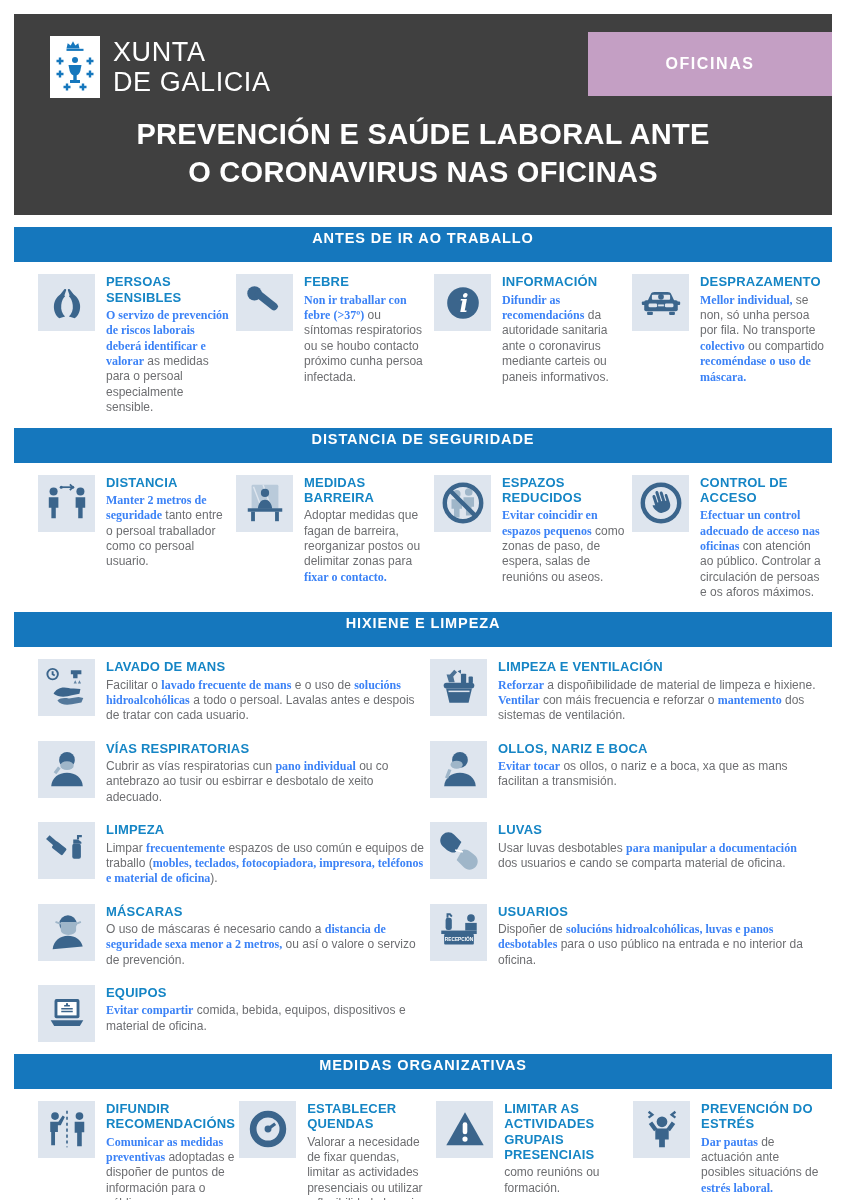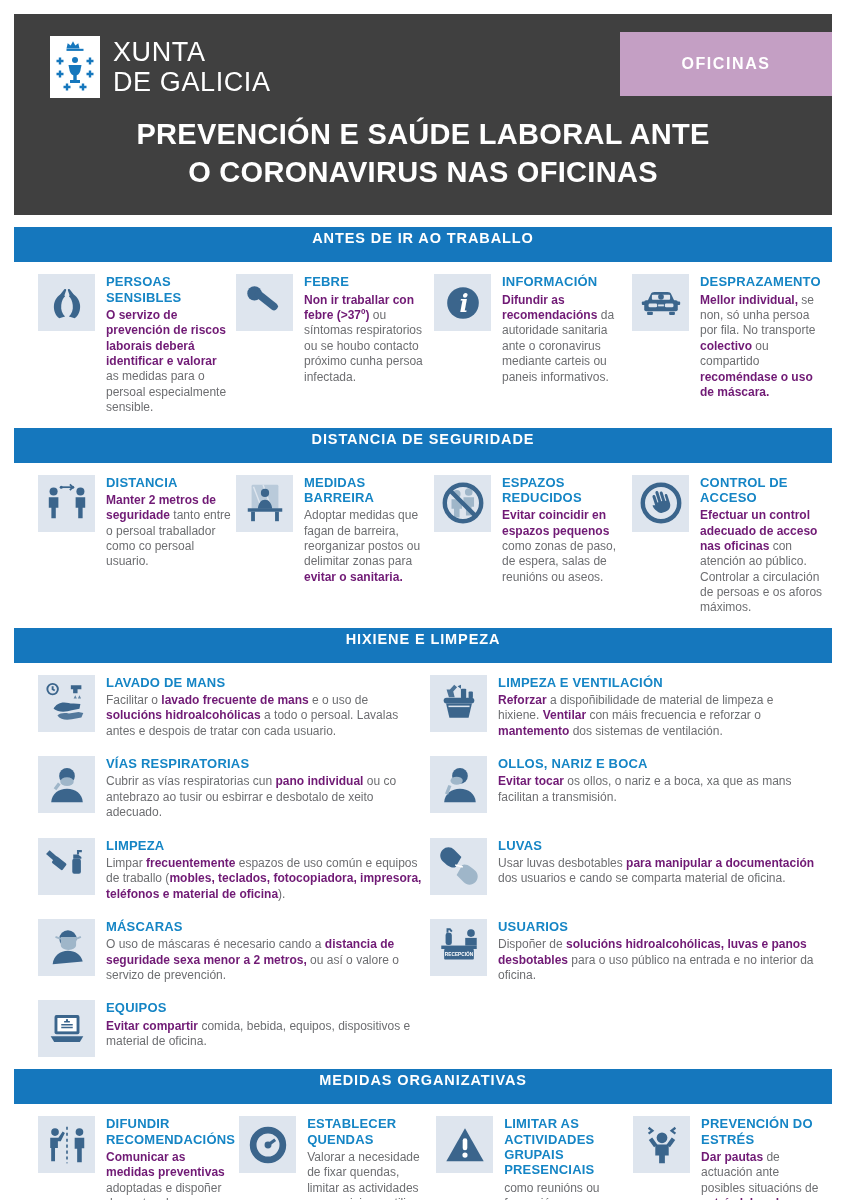--- a/index.html
+++ b/index.html
@@ -10,21 +10,21 @@
     color:#6d6e71;
   }
   
   .header { background:#404040; color:#fff; padding:18px 24px 24px; }
   .header-top { display:flex; justify-content:space-between; align-items:flex-start; }
   .logo { display:flex; align-items:center; gap:13px; padding-left:12px; padding-top:4px; }
   .crest { width:50px; height:62px; display:block; }
   .crest svg { width:100%; height:100%; display:block; }
   .wordmark { font-size:27px; line-height:1.12; letter-spacing:0.6px; font-weight:400; }
   .badge {
-    background:#c49fc4; width:212px; height:64px; margin-right:-24px;
+    background:#c49fc4; width:244px; height:64px; margin-right:-24px;
     display:flex; align-items:center; justify-content:center;
     font-weight:bold; font-size:16px; letter-spacing:1.6px;
   }
   .title { text-align:center; font-weight:bold; font-size:29px; line-height:1.3; margin-top:18px; letter-spacing:0.3px; }
   
   section { margin-top:12px; }
   .sec-bar {
     background:#1577bd; color:#fff; height:35px; line-height:23px;
     text-align:center; font-weight:bold; font-size:14.5px; letter-spacing:0.9px;
   }
@@ -32,21 +32,21 @@
   .cols4 { grid-template-columns:repeat(4,1fr); }
   .cols3 { grid-template-columns:repeat(2,1fr); row-gap:17px; padding-right:14px; }
   .card { display:flex; gap:11px; align-items:flex-start; }
   .icon-box {
     width:57px; height:57px; flex:0 0 57px; background:#dee5ee;
     display:flex; align-items:center; justify-content:center;
   }
   .icon-box svg { width:46px; height:46px; display:block; }
   .card-title { color:#1585c5; font-weight:bold; font-size:13px; line-height:1.18; margin-bottom:3px; letter-spacing:0.2px; }
   .card-text { font-size:12px; line-height:1.28; color:#6d6e71; }
-  .card-text .b { font-weight:bold; color:#701a75; }
+  .card-text .b { font-weight:bold; color:#3b82f6;font-family:Liberation Serif, serif; }
   
   .footer-bar {
     margin-top:14px; background:#84cc16; color:#414042; height:23px; line-height:23px;
     text-align:center; font-weight:bold; font-size:13.5px; letter-spacing:0.4px;
   }
   .contacts { display:grid; grid-template-columns:repeat(5,1fr); padding:13px 24px 0; column-gap:12px; }
 </style>
 </head>
 <body>
 
@@ -192,21 +192,21 @@
                   <circle cx="24" cy="13.5" r="4.3"></circle>
                   <path d="M16.5 30c.5-6 3.5-9.5 7.5-9.5s7 3.5 7.5 9.5z"></path>
                   <rect x="6" y="29.5" width="36" height="3.6"></rect>
                   <rect x="9.5" y="33" width="4" height="10"></rect>
                   <rect x="34.5" y="33" width="4" height="10"></rect>
                 </g>
               </svg>
             </div>
             <div class="card-body">
               <div class="card-title">MEDIDAS BARREIRA</div>
-              <div class="card-text"><span>Adoptar medidas que fagan de barreira, reorganizar postos ou delimitar zonas para </span><span class="b">evitar o sanitaria.</span></div>
+              <div class="card-text"><span>Adoptar medidas que fagan de barreira, reorganizar postos ou delimitar zonas para </span><span class="b">fixar o contacto.</span></div>
             </div>
           </div>
           <div class="card">
             <div class="icon-box">
               <svg viewBox="0 0 48 48">
                 <g fill="#9fb6c9">
                   <circle cx="17.5" cy="14.5" r="4"></circle>
                   <path d="M12 20h11v10h-2.6v9h-5.8v-9H12z"></path>
                   <circle cx="30" cy="12.5" r="4"></circle>
                   <path d="M24.5 18h11v10h-2.6v9h-5.8v-9h-2.6z"></path>

